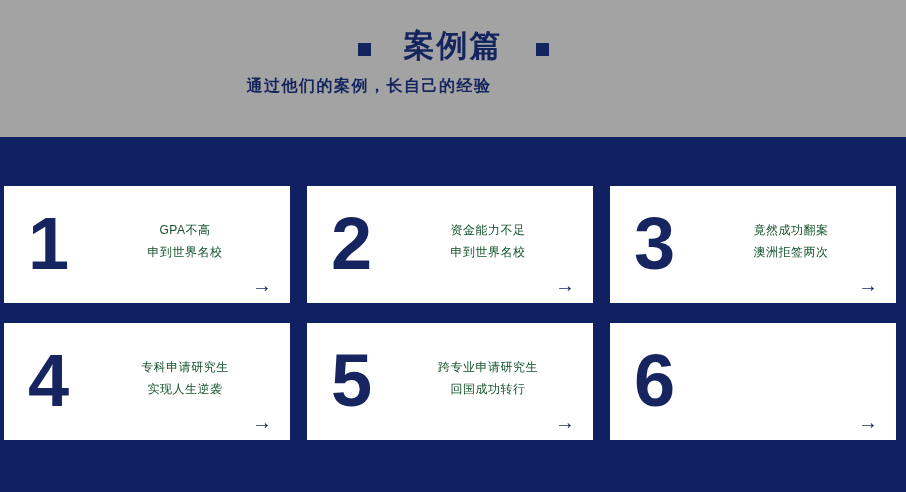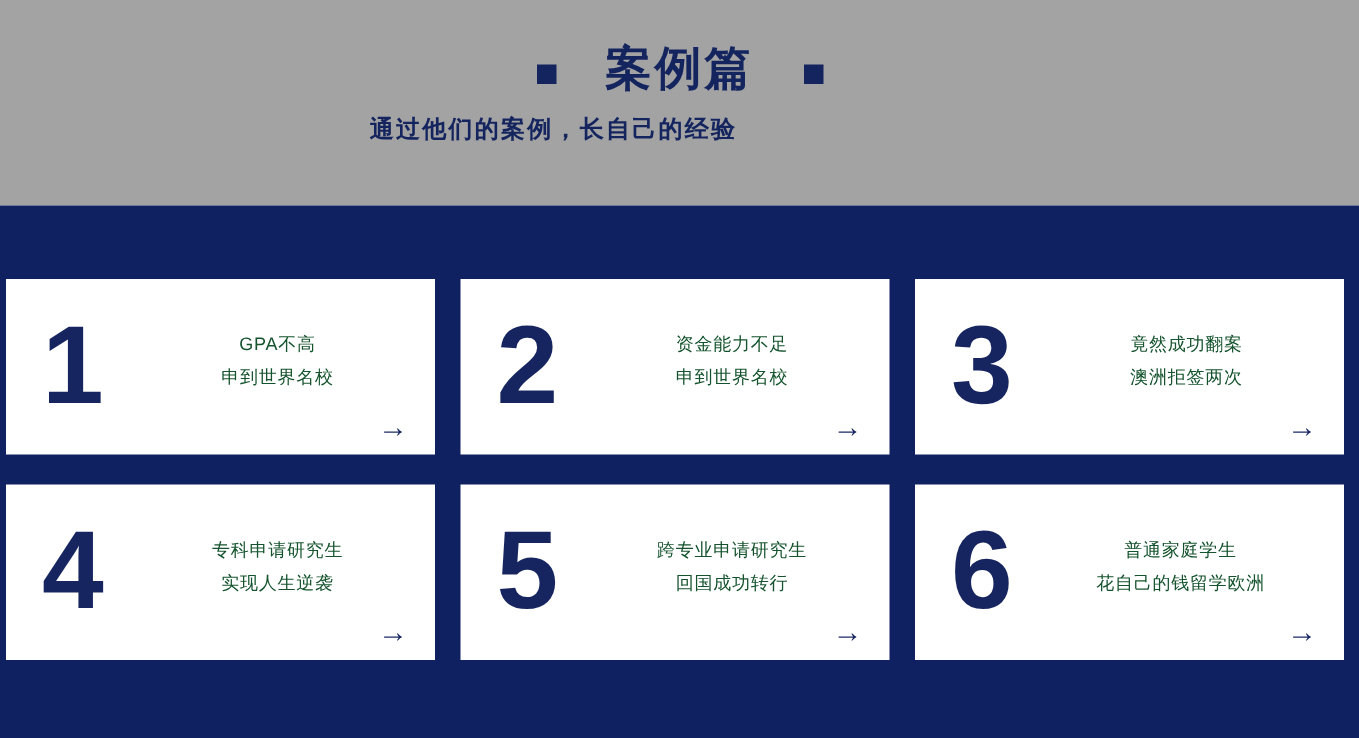--- a/index.html
+++ b/index.html
@@ -133,21 +133,17 @@
       <span class="card-number">5</span>
       <span class="card-text">
         <span class="line">跨专业申请研究生</span>
         <span class="line">回国成功转行</span>
       </span>
       <span class="card-arrow">→</span>
     </div>
 
     <div class="card wide">
       <span class="card-number">6</span>
-      <span class="card-text">
-        <span class="line">普通家庭学生</span>
-        <span class="line">花自己的钱留学欧洲</span>
-      </span>
       <span class="card-arrow">→</span>
     </div>
 
   </div>
 </div>
 
 </body></html>

